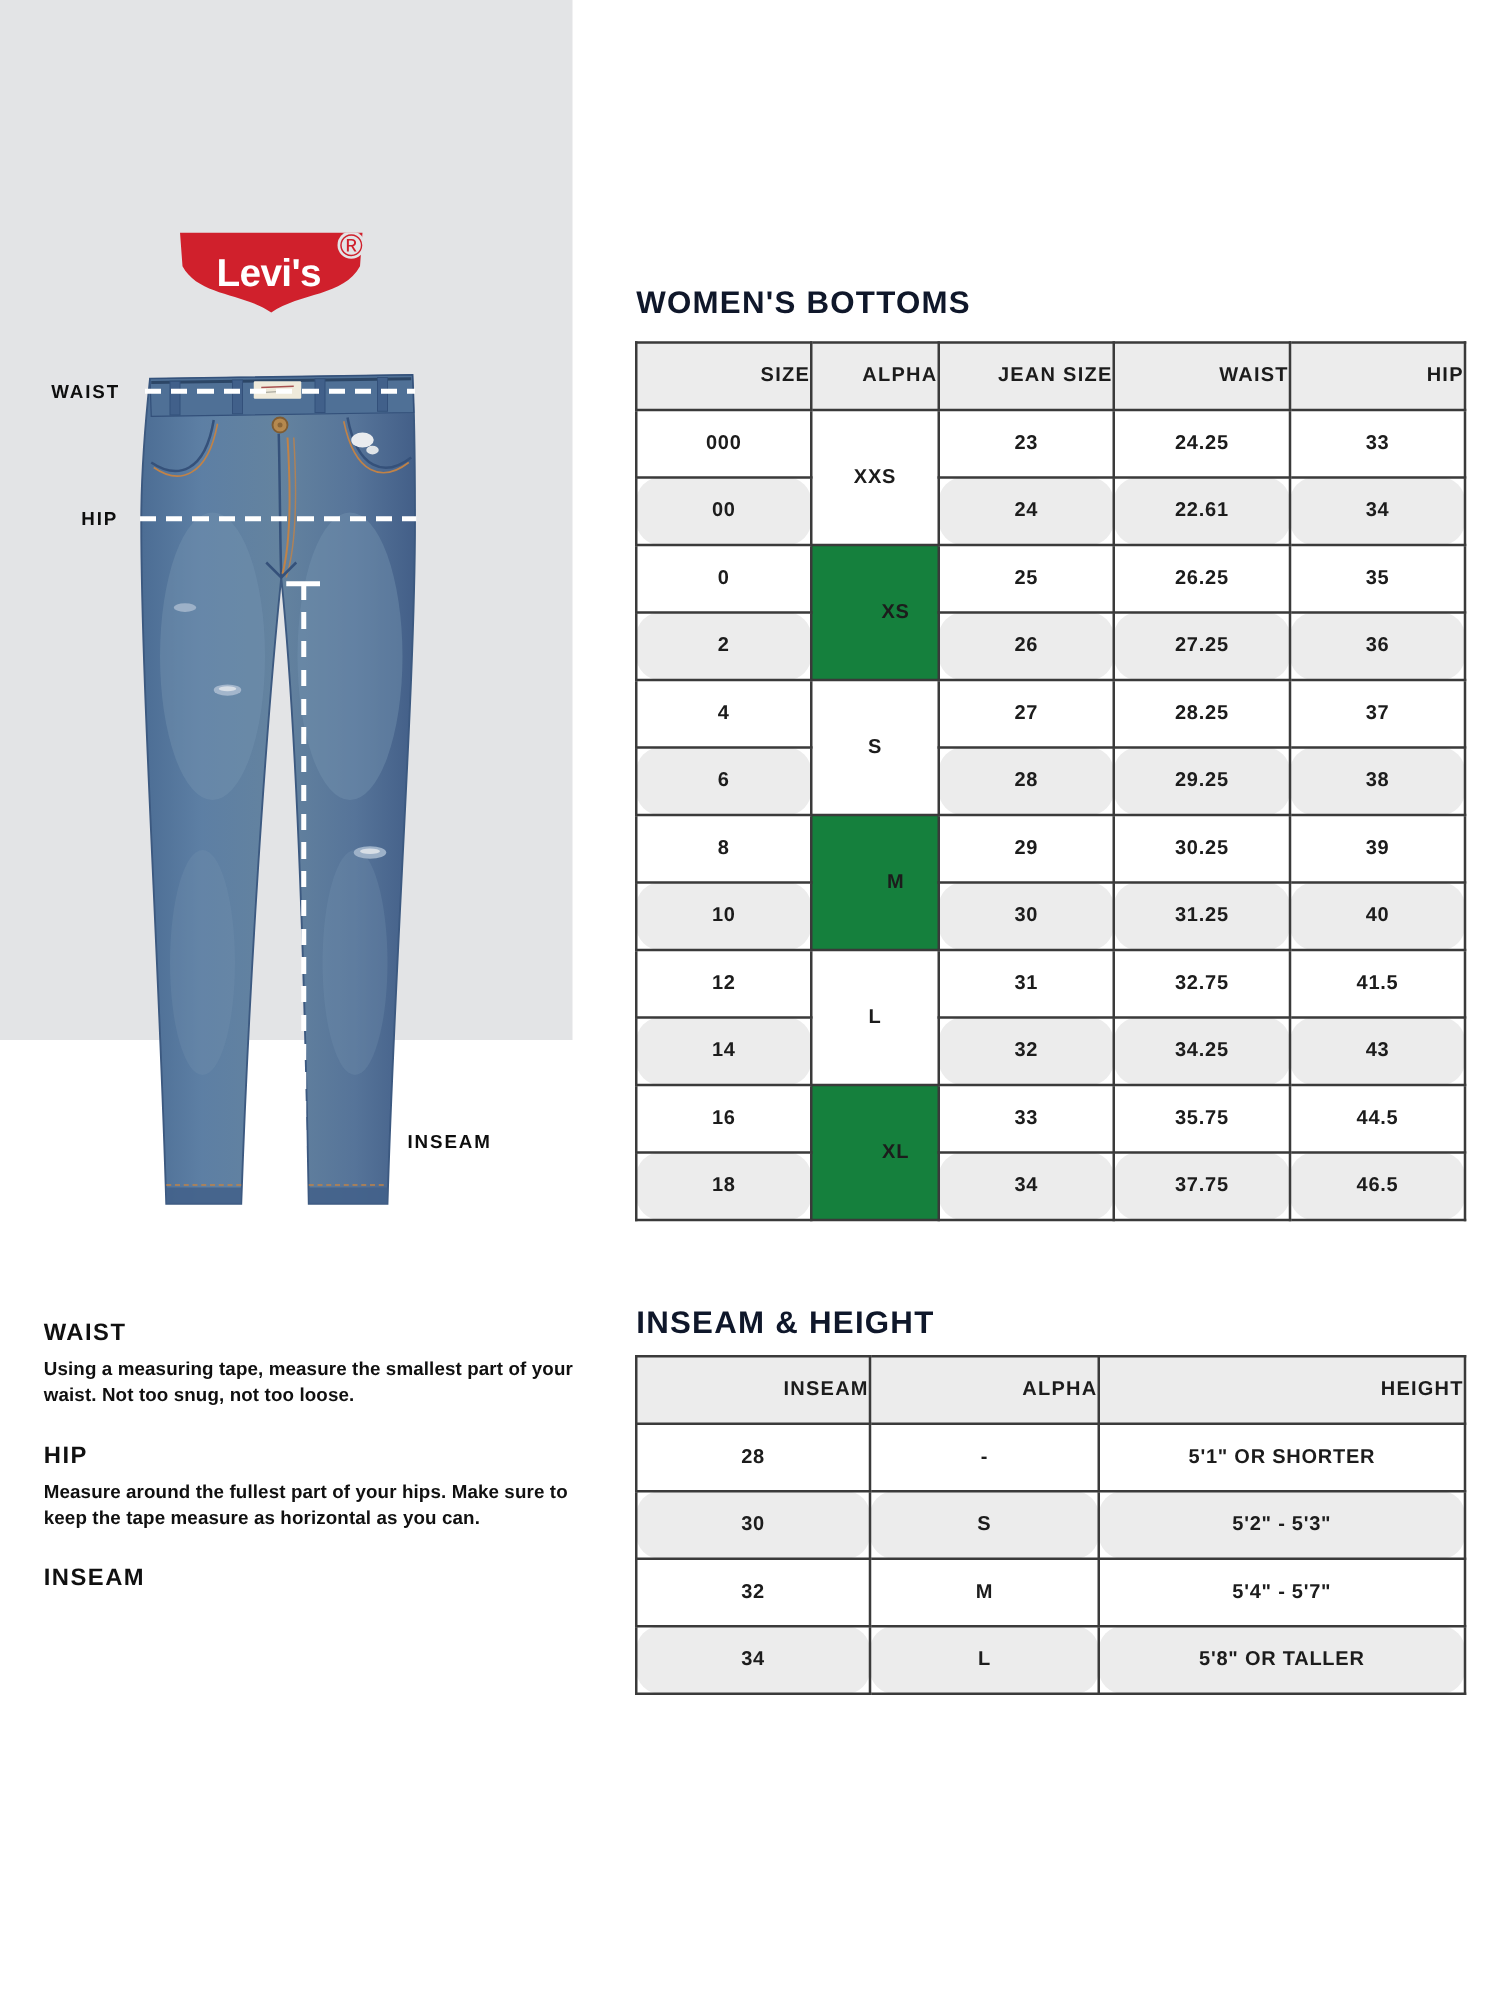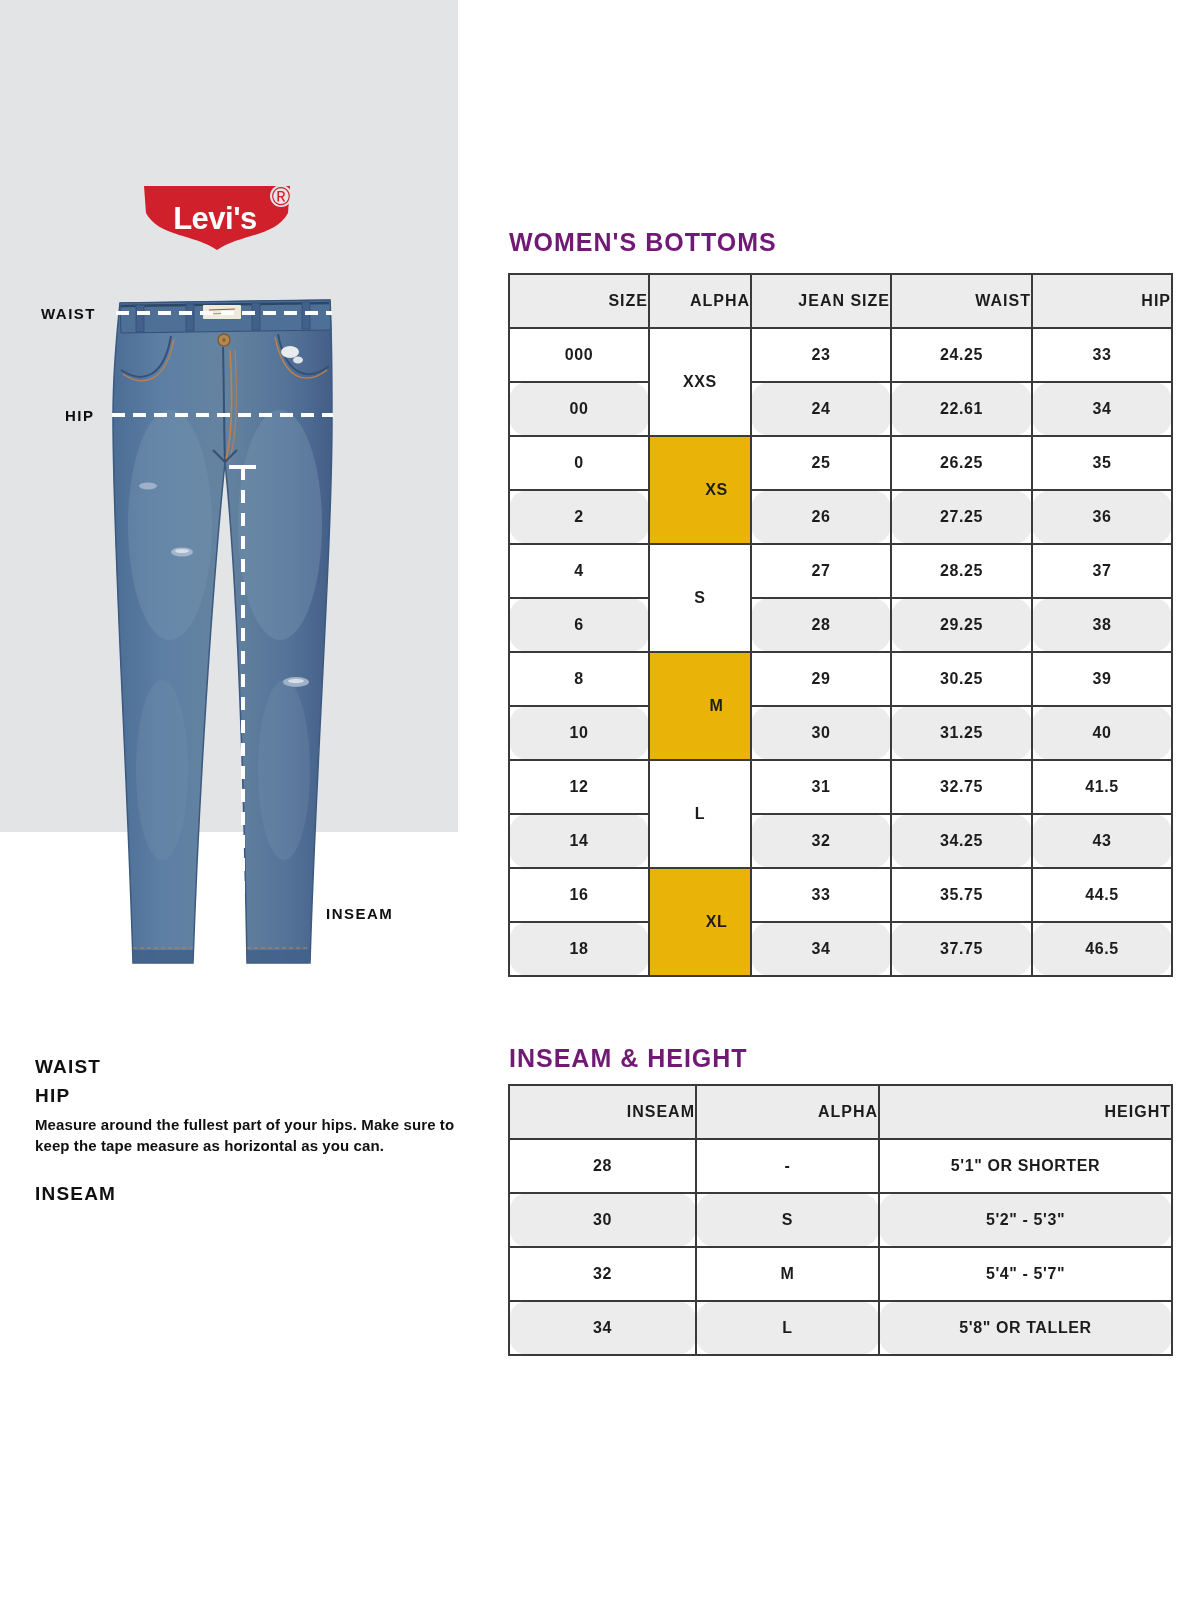--- a/index.html
+++ b/index.html
@@ -23,34 +23,34 @@
 
   #waist-label{left:41px;top:305px;}
   #hip-label{left:65px;top:407px;}
   #inseam-label{left:326px;top:905px;}
   #waist-line{left:116px;top:311px;width:216px;}
   #hip-line{left:112px;top:413px;width:221px;}
   #inseam-line{left:241px;top:467px;height:496px;}
   #inseam-cap{left:229px;top:465px;width:27px;height:4px;}
 
   
-  .section-title{position:absolute;font-weight:bold;font-size:25px;letter-spacing:1px;color:#701a75;}
+  .section-title{position:absolute;font-weight:bold;font-size:25px;letter-spacing:1px;color:#0f172a;}
   #bottoms-title{left:509px;top:228px;}
   #inseam-title{left:509px;top:1044px;}
 
   
   table.sz{position:absolute;border-collapse:collapse;table-layout:fixed;background:#fff;}
   #bottoms-table{left:508px;top:273px;width:663px;}
   #inseam-table{left:508px;top:1084px;width:663px;}
   table.sz th,table.sz td{border:2px solid #3a3a3a;text-align:center;vertical-align:middle;
       font-weight:bold;font-size:16px;letter-spacing:.6px;color:#1c1c1c;padding:0;height:52px;background:#fff;}
   table.sz th{background:#ececec;letter-spacing:1px;text-align:right;}
   table.sz tr.alt td{background:#ececec;border-radius:19px;}
   table.sz td.merge-white{background:#ffffff;}
-  table.sz td.merge-gray{background:#eab308;padding-left:33px;}
+  table.sz td.merge-gray{background:#15803d;padding-left:33px;}
 
   
   .guide{position:absolute;left:35px;top:1056px;width:452px;color:#101010;}
   .guide h3{margin:0 0 7px 0;font-size:19px;letter-spacing:1.2px;font-weight:bold;}
   .guide p{margin:0 0 27px 0;font-size:15px;line-height:21px;font-weight:bold;letter-spacing:.1px;}
 </style>
 </head>
 <body>
 
 <div class="page">
@@ -270,18 +270,19 @@
         <tr class="alt">
           <td>34</td>
           <td>L</td>
           <td>5'8" OR TALLER</td>
         </tr>
       </tbody>
   </table>
 
   <div class="guide">
     <h3>WAIST</h3>
+    <p>Using a measuring tape, measure the smallest part of your waist. Not too snug, not too loose.</p>
     <h3>HIP</h3>
     <p>Measure around the fullest part of your hips. Make sure to keep the tape measure as horizontal as you can.</p>
     <h3>INSEAM</h3>
   </div>
 
 </div>
 
 </body></html>

